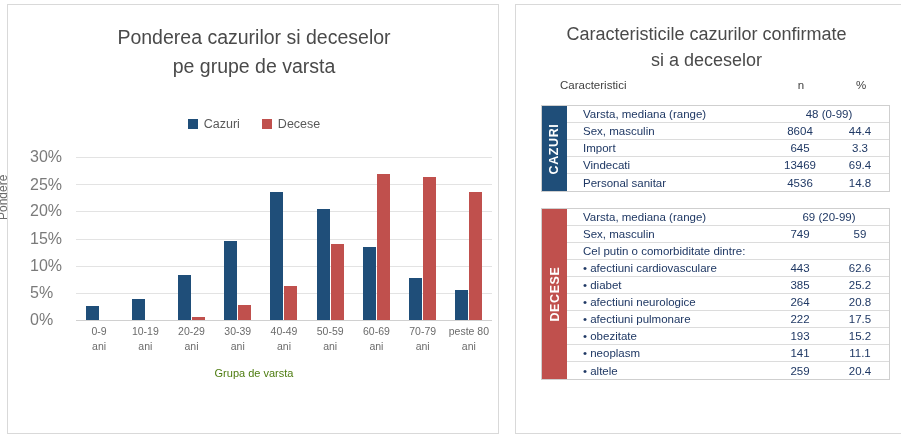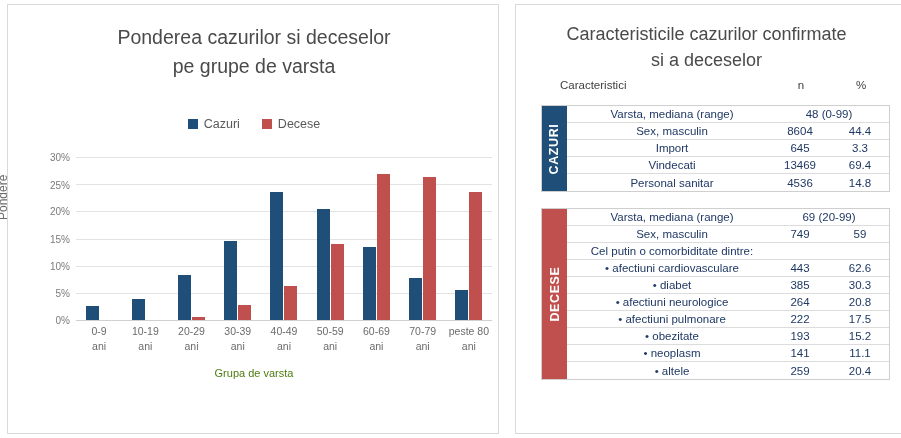--- a/index.html
+++ b/index.html
@@ -26,21 +26,21 @@
   }
   .legend-item{display:flex;align-items:center;gap:6px;}
   .legend-swatch{width:10px;height:10px;display:block;}
   .legend-label{font-size:12.5px;color:#595959;}
 
   .plot{position:absolute;left:68px;top:152px;width:416px;height:163px;}
   .gridline{position:absolute;left:0;width:416px;height:1px;background:#e3e3e3;}
   .gridline.axis{background:#d0d0d0;}
 
   .ylabels{position:absolute;left:22px;top:145px;width:40px;height:178px;}
-  .ytick{position:absolute;right:0;font-size:10px;color:#7a7a7a;text-align:right;width:40px;
+  .ytick{position:absolute;right:0;font-size:16px;color:#7a7a7a;text-align:left;width:40px;
          transform:translateY(-50%);}
 
   .yaxis-title{
     position:absolute;left:-12px;top:215px;font-size:12px;color:#6b6b6b;
     transform:rotate(-90deg);transform-origin:left top;white-space:nowrap;
   }
 
   .bars{position:absolute;left:68px;top:152px;width:416px;height:163px;
         display:flex;align-items:flex-end;}
   .group{flex:1 1 0;height:163px;display:flex;align-items:flex-end;justify-content:center;gap:1px;}
@@ -77,21 +77,21 @@
     transform:rotate(-90deg);white-space:nowrap;color:#ffffff;
     font-size:12.5px;font-weight:bold;letter-spacing:.6px;
   }
   #band-cazuri{background:#1f4e79;}
   #band-decese{background:#c0504d;}
 
   .rows{flex:1 1 auto;}
   .trow{display:flex;align-items:center;height:17px;border-bottom:1px solid #dcdcdc;
         font-size:11.5px;color:#1f3864;box-sizing:border-box;}
   .trow:last-child{border-bottom:none;}
-  .c-label{flex:1 1 auto;padding-left:8px;white-space:nowrap;text-align:center;}
+  .c-label{flex:1 1 auto;padding-left:16px;white-space:nowrap;}
   .c-n{width:62px;text-align:center;}
   .c-pct{width:58px;text-align:center;}
   .c-span{width:120px;text-align:center;}
 </style>
 </head>
 <body>
 
 <div id="root">
 
   <div class="panel" id="chart-panel">
@@ -276,21 +276,21 @@
             <div class="c-pct"></div>
           </div>
           <div class="trow">
             <div class="c-label">• afectiuni cardiovasculare</div>
             <div class="c-n">443</div>
             <div class="c-pct">62.6</div>
           </div>
           <div class="trow">
             <div class="c-label">• diabet</div>
             <div class="c-n">385</div>
-            <div class="c-pct">30.3</div>
+            <div class="c-pct">25.2</div>
           </div>
           <div class="trow">
             <div class="c-label">• afectiuni neurologice</div>
             <div class="c-n">264</div>
             <div class="c-pct">20.8</div>
           </div>
           <div class="trow">
             <div class="c-label">• afectiuni pulmonare</div>
             <div class="c-n">222</div>
             <div class="c-pct">17.5</div>

